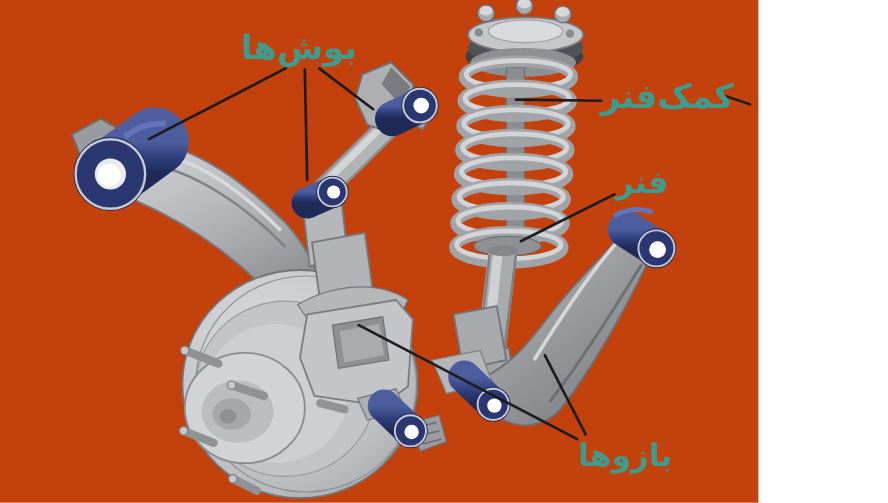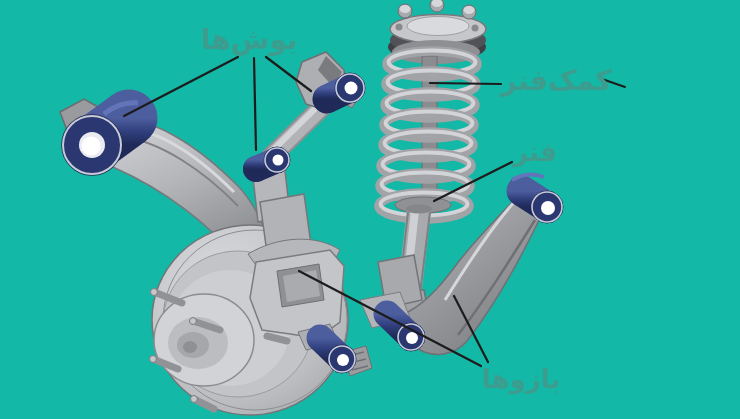--- a/index.html
+++ b/index.html
@@ -2,22 +2,22 @@
 <html lang="fa"><head>
 <meta charset="utf-8">
 <style>
   html,body{margin:0;padding:0;}
   body{
     width:740px;height:419px;overflow:hidden;
     background:#ffffff;
     font-family:"DejaVu Sans", sans-serif;
   }
   .stage{
-    position:relative;width:740px;height:419px;
-    background:#14b8a6;
+    position:relative;width:632px;height:419px;
+    background:#c2410c;
   }
   .stage svg{position:absolute;inset:0;display:block;}
   text.part-label{
     font-family:"DejaVu Sans", sans-serif;
     font-weight:700;
     direction:rtl;
     unicode-bidi:isolate;
   }
 </style>
 </head>

